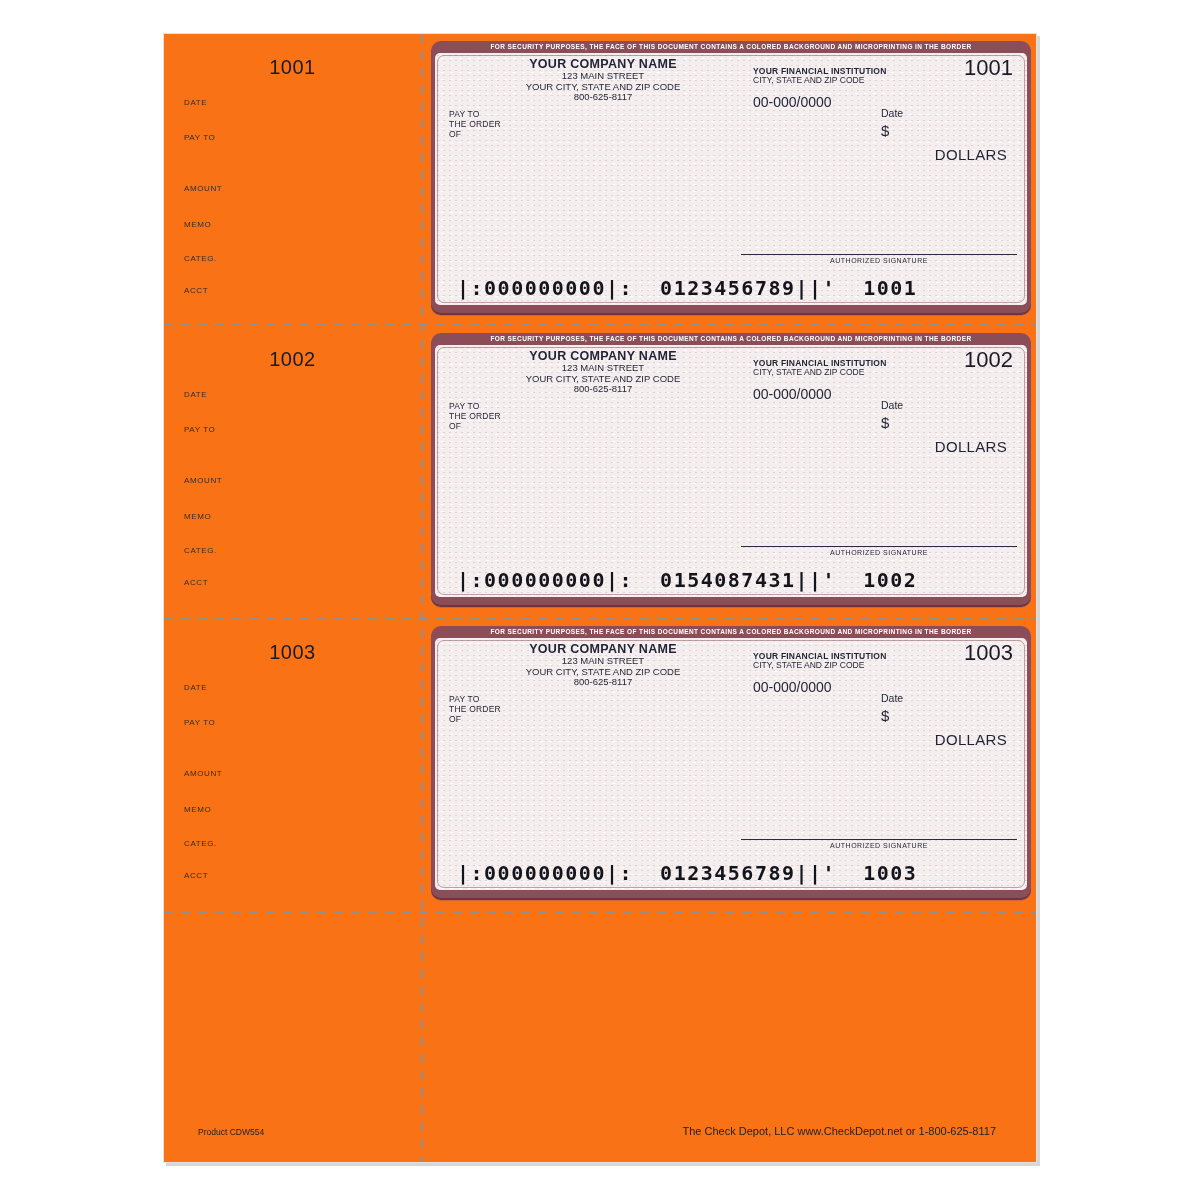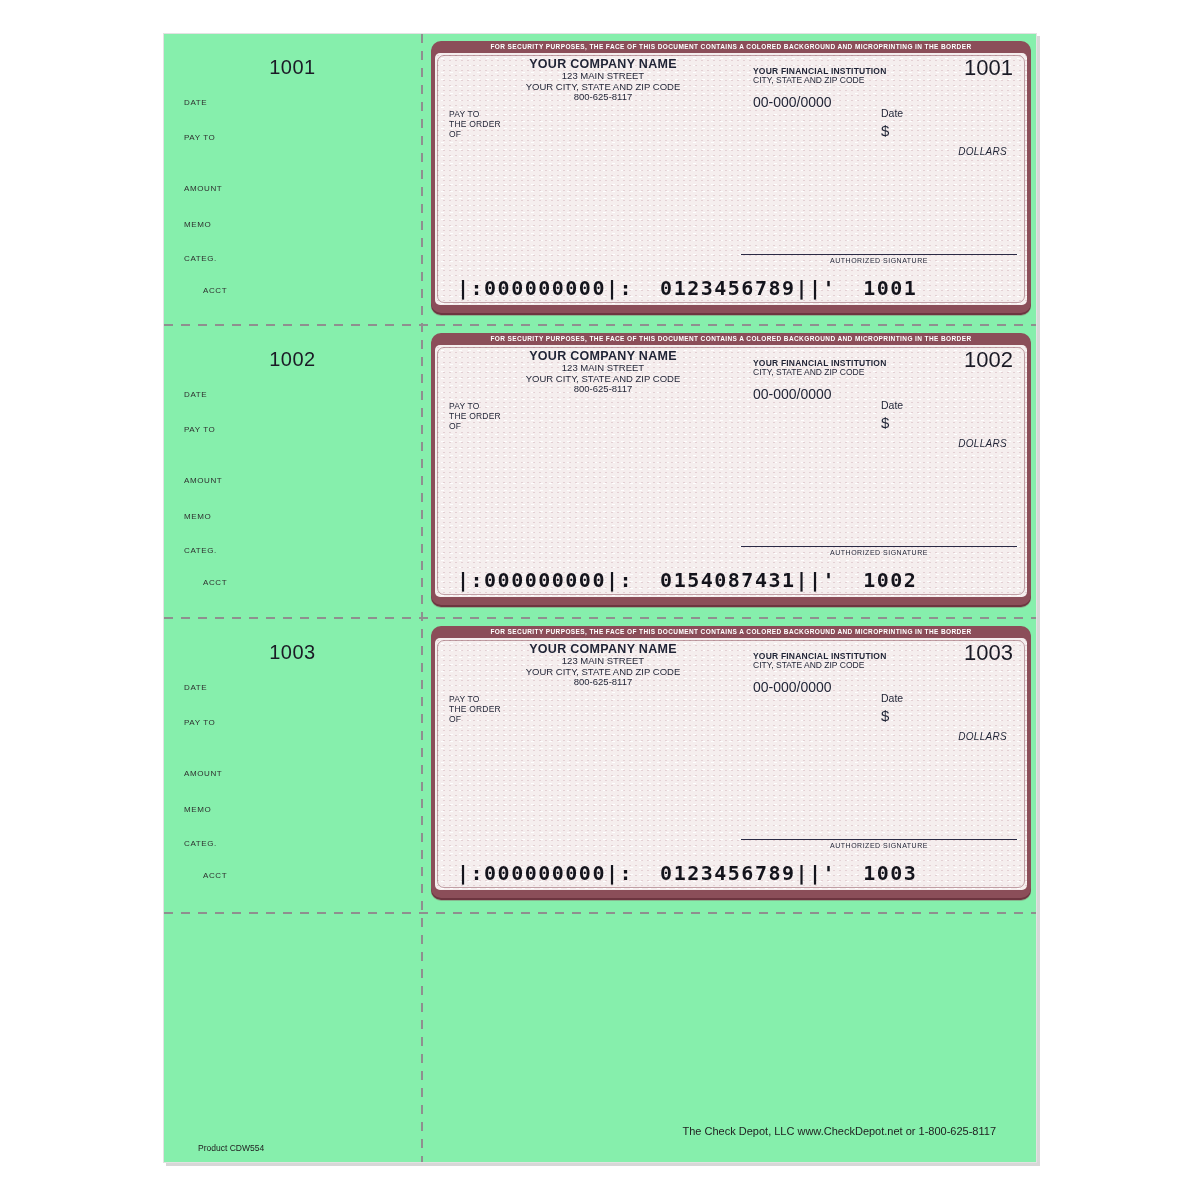--- a/index.html
+++ b/index.html
@@ -3,21 +3,21 @@
 <meta charset="utf-8">
 <style>
   * { margin:0; padding:0; box-sizing:border-box; }
   html,body { background:#ffffff; }
   body { font-family:"Liberation Sans", sans-serif; }
   .canvas { position:relative; width:1200px; height:1200px; background:#ffffff; overflow:hidden; }
 
   
   .page {
     position:absolute; left:163px; top:33px; width:874px; height:1130px;
-    background:#86efac; border:1px solid #e2e2e2;
+    background:#f97316; border:1px solid #e2e2e2;
     box-shadow:3px 3px 0 rgba(175,175,175,.5);
   }
   .vperf {
     position:absolute; left:257px; top:0; bottom:0; width:2px;
     background:repeating-linear-gradient(180deg,#8f8f8f 0 9px, transparent 9px 17px);
   }
   .hperf {
     position:absolute; left:0; right:0; height:2px;
     background:repeating-linear-gradient(90deg,#8f8f8f 0 9px, transparent 9px 17px);
   }
@@ -27,21 +27,21 @@
   .row1 { top:0;     height:290px; }
   .row2 { top:292px; height:291px; }
   .row3 { top:585px; height:293px; }
 
   
   .stub { position:absolute; left:0; top:0; width:257px; height:100%; }
   .stubno { position:absolute; top:22px; left:0; width:100%; text-align:center;
             font-size:20px; color:#1b1b26; letter-spacing:.5px; }
   .sl { position:absolute; left:20px; font-size:8px; letter-spacing:.6px; color:#2e2e2e; }
   .sl1 { top:64px; } .sl2 { top:99px; } .sl3 { top:150px; }
-  .sl4 { top:186px; } .sl5 { top:220px; } .sl6 { top:252px;margin-left:19px; }
+  .sl4 { top:186px; } .sl5 { top:220px; } .sl6 { top:252px; }
 
   
   .check {
     position:absolute; left:267px; top:7px; width:600px; height:272px;
     background:#8b4e59; border-radius:10px;
     box-shadow:0 2px 0 #6d3540, 0 3px 0 rgba(139,78,89,.35);
   }
   .banner {
     height:12px; line-height:12px; text-align:center; color:#ffffff;
     font-size:6.5px; font-weight:bold; letter-spacing:.4px; white-space:nowrap; overflow:hidden;
@@ -67,32 +67,32 @@
   .bank .name { font-size:8.5px; font-weight:bold; letter-spacing:.2px; }
   .bank .line { font-size:8.5px; line-height:9.5px; }
   .bank .fraction { font-size:14px; margin-top:8px; }
 
   .checkno { position:absolute; right:14px; top:2px; font-size:22px; color:#1b1b26; }
 
   .payto { position:absolute; left:14px; top:56px; font-size:8.5px; line-height:10px; letter-spacing:.2px; }
 
   .datelabel  { position:absolute; left:446px; top:54px; font-size:10.5px; }
   .dollarsign { position:absolute; left:446px; top:69px; font-size:15px; }
-  .dollars    { position:absolute; right:20px; top:93px; font-size:10px; letter-spacing:.3px;font-style:italic; }
+  .dollars    { position:absolute; right:20px; top:93px; font-size:15px; letter-spacing:.3px; }
 
   .sig { position:absolute; left:306px; top:201px; width:276px;
          border-top:1.4px solid #2a2a45; text-align:center;
          font-size:7px; letter-spacing:.5px; padding-top:2px; }
 
   .micr { position:absolute; left:22px; bottom:5px; white-space:pre;
           font-family:"DejaVu Sans Mono", monospace; font-size:20px;
           font-weight:bold; letter-spacing:1.5px; color:#14141c; }
 
   
-  .footer-left  { position:absolute; left:34px;  bottom:9px; font-size:8.5px; color:#222; }
+  .footer-left  { position:absolute; left:34px;  bottom:25px; font-size:8.5px; color:#222; }
   .footer-right { position:absolute; right:40px; bottom:25px; font-size:11px; color:#222; }
 </style>
 </head>
 <body>
 
 <div class="canvas">
   <div class="page">
 
     <div class="vperf"></div>
     <div class="hperf p1"></div>

